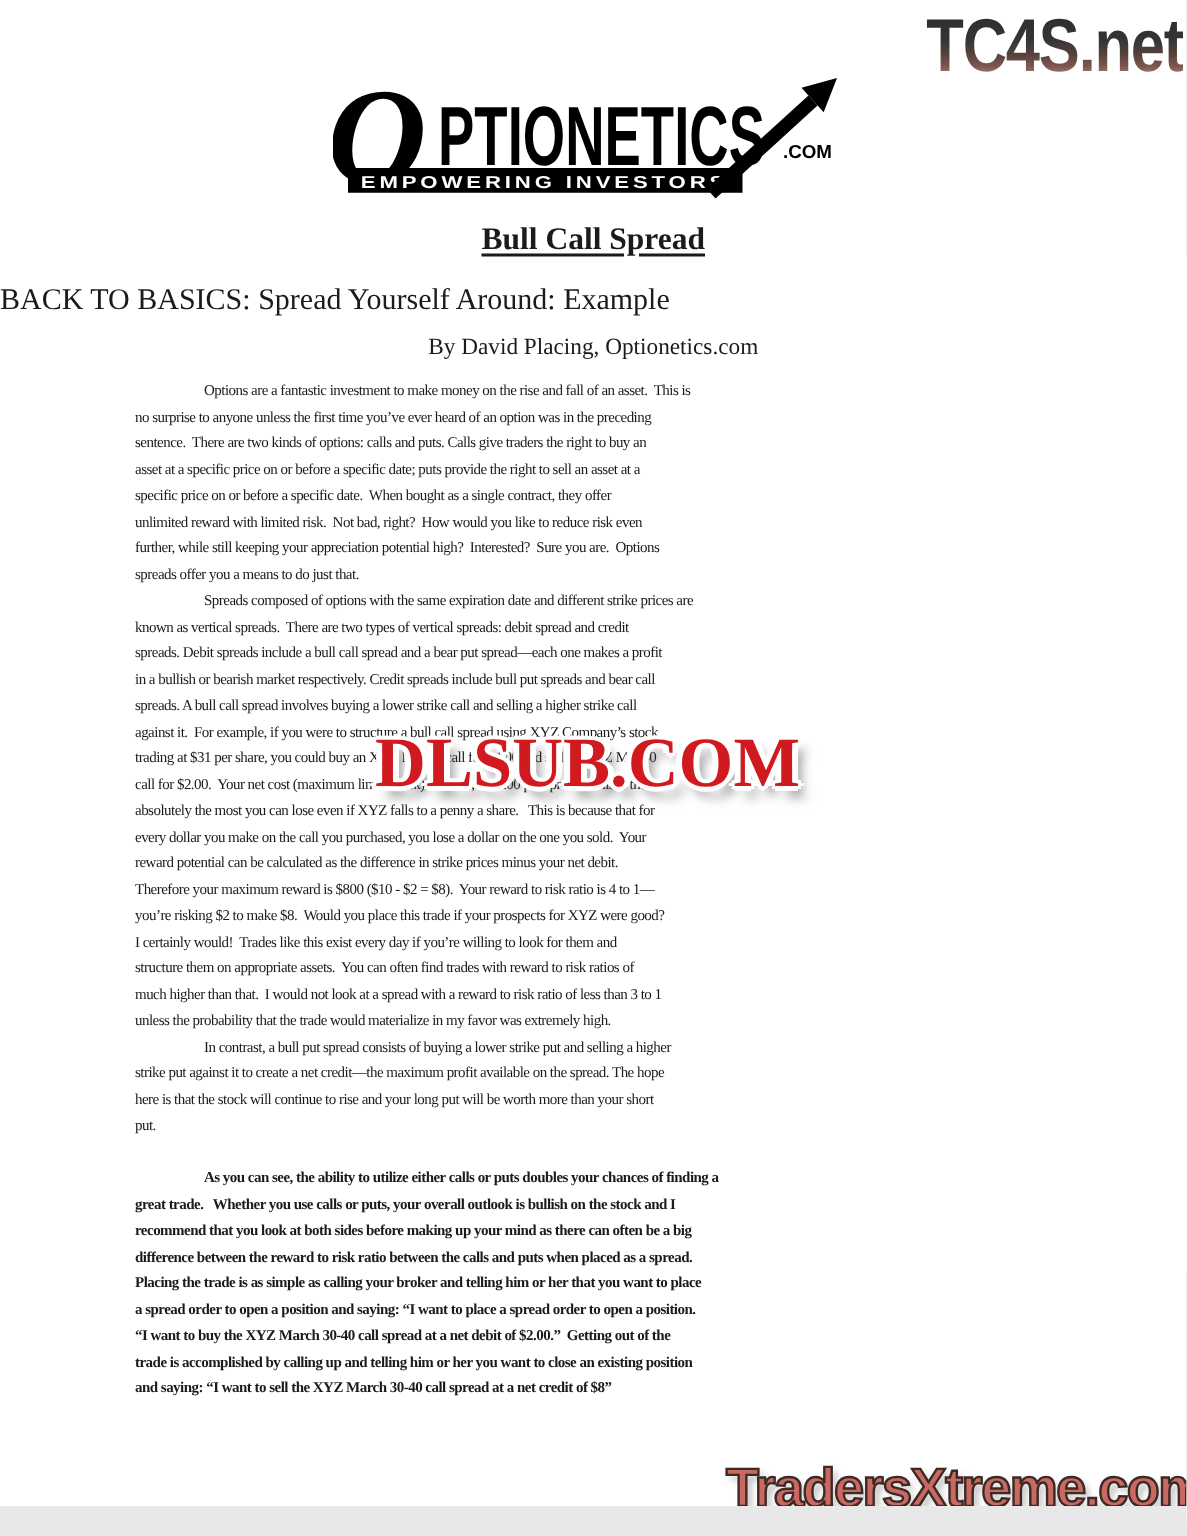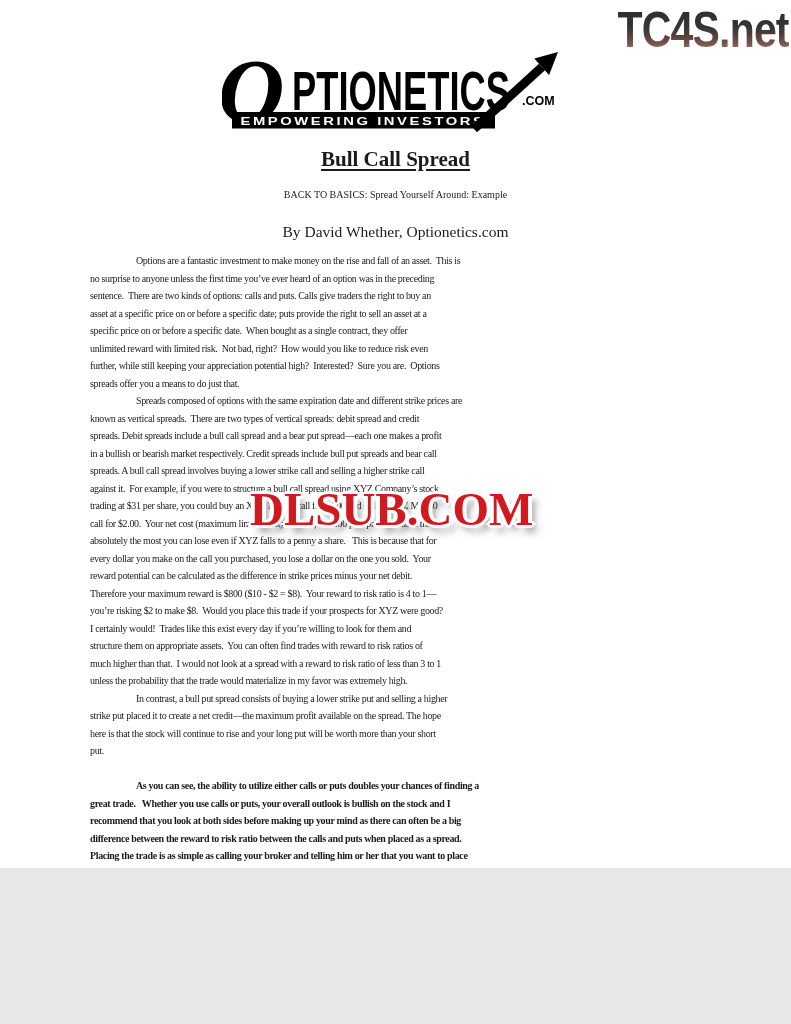--- a/index.html
+++ b/index.html
@@ -1,18 +1,18 @@
 <!DOCTYPE html>
 <html><head>
 <meta charset="utf-8">
 <style>
   html,body{margin:0;padding:0;background:#e8e8e8;}
   .page{
     position:relative;
-    width:791px;height:868px;
+    width:791px;height:1004px;
     background:#ffffff;
     overflow:hidden;
     font-family:"Liberation Serif", serif;
     color:#1b1b1b;
   }
 
   
   .wm-top{
     position:absolute;top:5px;right:2px;
     font-family:"Liberation Sans", sans-serif;
@@ -29,21 +29,21 @@
   
   .title{
     position:absolute;top:147px;left:0;width:100%;
     text-align:center;margin:0;
     font-size:21px;font-weight:bold;
     text-decoration:underline;
     text-underline-offset:3px;
   }
   .subtitle{
     position:absolute;top:189px;left:0;width:100%;
-    text-align:center;font-size:10px;
+    text-align:left;font-size:20px;
   }
   .byline{
     position:absolute;top:223px;left:0;width:100%;
     text-align:center;font-size:15.5px;
   }
 
   
   .body-text{
     position:absolute;top:252px;left:90px;width:690px;
     font-size:10px;line-height:17.5px;letter-spacing:-0.35px;
@@ -102,21 +102,21 @@
         <line x1="252" y1="81" x2="320" y2="19" stroke="#000000" stroke-width="9"></line>
         <polygon points="336,4 327.1,26.9 312.3,10.5" fill="#000000"></polygon>
       </g>
 
       <text x="300" y="57" font-family="Liberation Sans, sans-serif" font-weight="bold" font-size="12.5" fill="#000000">.COM</text>
     </svg>
   </div>
 
   <h1 class="title">Bull Call Spread</h1>
   <div class="subtitle">BACK TO BASICS: Spread Yourself Around: Example</div>
-  <div class="byline">By David Whether, Optionetics.com</div>
+  <div class="byline">By David Placing, Optionetics.com</div>
 
   <div class="body-text">
     <p>Options are a fantastic investment to make money on the rise and fall of an asset.  This is
 no surprise to anyone unless the first time you’ve ever heard of an option was in the preceding
 sentence.  There are two kinds of options: calls and puts. Calls give traders the right to buy an
 asset at a specific price on or before a specific date; puts provide the right to sell an asset at a
 specific price on or before a specific date.  When bought as a single contract, they offer
 unlimited reward with limited risk.  Not bad, right?  How would you like to reduce risk even
 further, while still keeping your appreciation potential high?  Interested?  Sure you are.  Options
 spreads offer you a means to do just that.</p>
@@ -131,21 +131,21 @@
 absolutely the most you can lose even if XYZ falls to a penny a share.   This is because that for
 every dollar you make on the call you purchased, you lose a dollar on the one you sold.  Your
 reward potential can be calculated as the difference in strike prices minus your net debit.
 Therefore your maximum reward is $800 ($10 - $2 = $8).  Your reward to risk ratio is 4 to 1—
 you’re risking $2 to make $8.  Would you place this trade if your prospects for XYZ were good?
 I certainly would!  Trades like this exist every day if you’re willing to look for them and
 structure them on appropriate assets.  You can often find trades with reward to risk ratios of
 much higher than that.  I would not look at a spread with a reward to risk ratio of less than 3 to 1
 unless the probability that the trade would materialize in my favor was extremely high.</p>
     <p>In contrast, a bull put spread consists of buying a lower strike put and selling a higher
-strike put placed it to create a net credit—the maximum profit available on the spread. The hope
+strike put against it to create a net credit—the maximum profit available on the spread. The hope
 here is that the stock will continue to rise and your long put will be worth more than your short
 put.</p>
     <p class="gap-before">As you can see, the ability to utilize either calls or puts doubles your chances of finding a
 great trade.   Whether you use calls or puts, your overall outlook is bullish on the stock and I
 recommend that you look at both sides before making up your mind as there can often be a big
 difference between the reward to risk ratio between the calls and puts when placed as a spread.
 Placing the trade is as simple as calling your broker and telling him or her that you want to place
 a spread order to open a position and saying: “I want to place a spread order to open a position.
 “I want to buy the XYZ March 30-40 call spread at a net debit of $2.00.”  Getting out of the
 trade is accomplished by calling up and telling him or her you want to close an existing position

